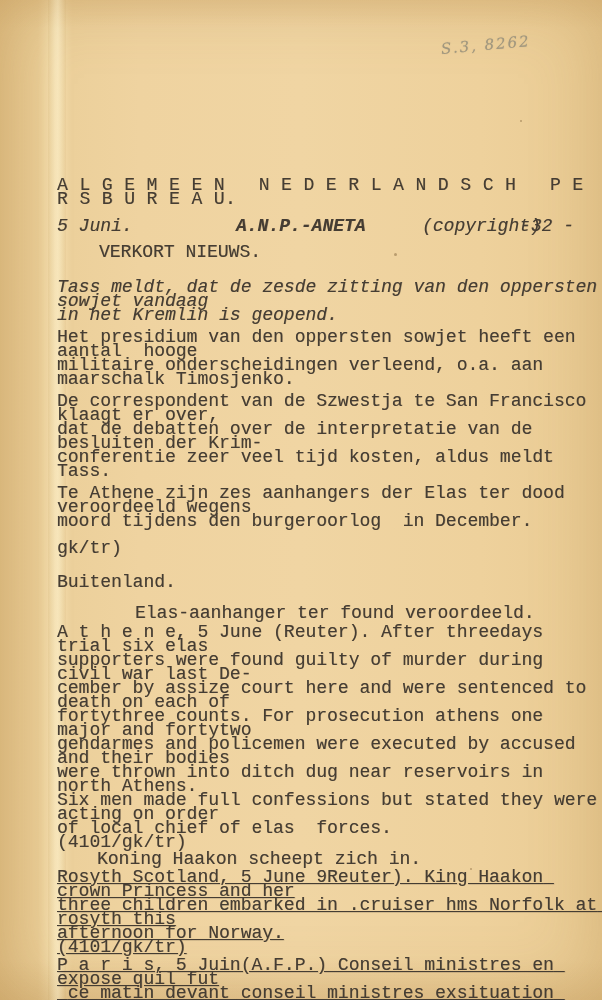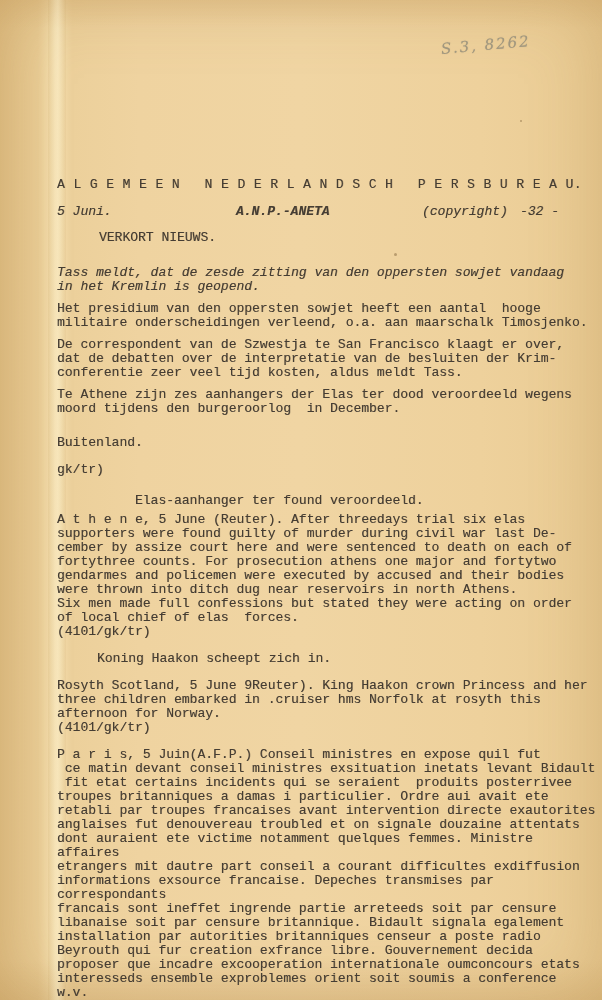--- a/index.html
+++ b/index.html
@@ -12,21 +12,21 @@
       linear-gradient(180deg, rgba(214,176,115,.30) 0, rgba(214,176,115,0) 28px),
       linear-gradient(0deg, rgba(196,156,94,.22) 0, rgba(196,156,94,0) 40px),
       linear-gradient(90deg,
         #e2c288 0px, #e9cc95 38px, #f6e2b2 55px, #ecd09b 72px,
         #efd3a0 140px, #f0d5a3 300px, #eed19c 480px, #e9cb93 602px);
     box-shadow: inset 0 0 70px rgba(160,115,50,.28);
     font-family:"Liberation Mono","DejaVu Sans Mono",monospace;
     color:#453d33;
   }
   .ink{
-    font-size:13px;
+    font-size:18px;
     line-height:14px;
     white-space:pre-wrap;
     text-shadow:0.4px 0.4px 0.5px rgba(70,60,48,.45);
   }
   .content{
     position:absolute;
     left:57px; top:178px; width:545px;
   }
   .agency{letter-spacing:.4px;}
   .dateline{position:relative;height:14px;margin-top:13px;font-style:italic;}
@@ -34,23 +34,23 @@
   .dateline .wire{position:absolute;left:179px;font-weight:bold;}
   .dateline .copyright{position:absolute;left:365px;}
   .dateline .issue{position:absolute;left:463px;}
   .rubric{margin-top:12px;margin-left:42px;}
   .p1{margin-top:21px;font-style:italic;}
   .pnext{margin-top:8px;}
   .sign{margin-top:13px;}
   .section-label{margin-top:20px;}
   .head-1{margin-top:17px;margin-left:78px;}
   .body-1{margin-top:5px;}
-  .head-2{margin-top:13px;margin-left:40px;}
+  .head-2{margin-top:3px;margin-left:40px;}
   .head-3{margin-top:9px;margin-left:57px;}
-  .body-n{margin-top:13px;}
+  .body-n{margin-top:4px;text-decoration:underline;}
   .footer-row{position:relative;height:16px;margin-top:0;}
   .footer-row .sig{position:absolute;left:0;}
   .pencil{
     position:absolute;left:441px;top:36px;
     font-family:"DejaVu Serif",serif;
     font-style:italic;
     font-size:15px;
     color:#a1977e;
     letter-spacing:2px;
     transform:rotate(-5deg);
@@ -92,23 +92,23 @@
     <div class="ink p1">Tass meldt, dat de zesde zitting van den oppersten sowjet vandaag
 in het Kremlin is geopend.</div>
     <div class="ink pnext">Het presidium van den oppersten sowjet heeft een aantal  hooge
 militaire onderscheidingen verleend, o.a. aan maarschalk Timosjenko.</div>
     <div class="ink pnext">De correspondent van de Szwestja te San Francisco klaagt er over,
 dat de debatten over de interpretatie van de besluiten der Krim-
 conferentie zeer veel tijd kosten, aldus meldt Tass.</div>
     <div class="ink pnext">Te Athene zijn zes aanhangers der Elas ter dood veroordeeld wegens
 moord tijdens den burgeroorlog  in December.</div>
 
+    <div class="ink sign">gk/tr)</div>
+
     <div class="ink section-label">Buitenland.</div>
-
-    <div class="ink sign">gk/tr)</div>
 
     <div class="ink head-1">Elas-aanhanger ter found veroordeeld.</div>
     <div class="ink body-1">A t h e n e, 5 June (Reuter). After threedays trial six elas
 supporters were found guilty of murder during civil war last De-
 cember by assize court here and were sentenced to death on each of
 fortythree counts. For prosecution athens one major and fortytwo
 gendarmes and policemen were executed by accused and their bodies
 were thrown into ditch dug near reservoirs in north Athens.
 Six men made full confessions but stated they were acting on order
 of local chief of elas  forces.

